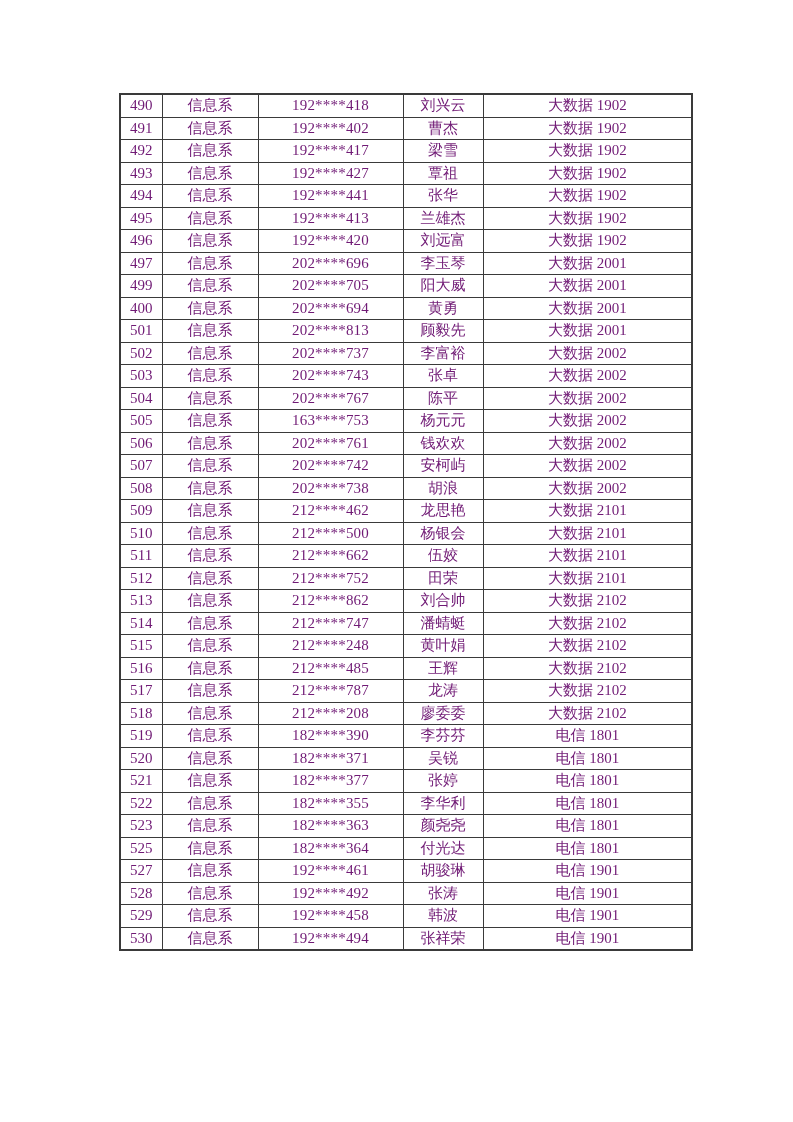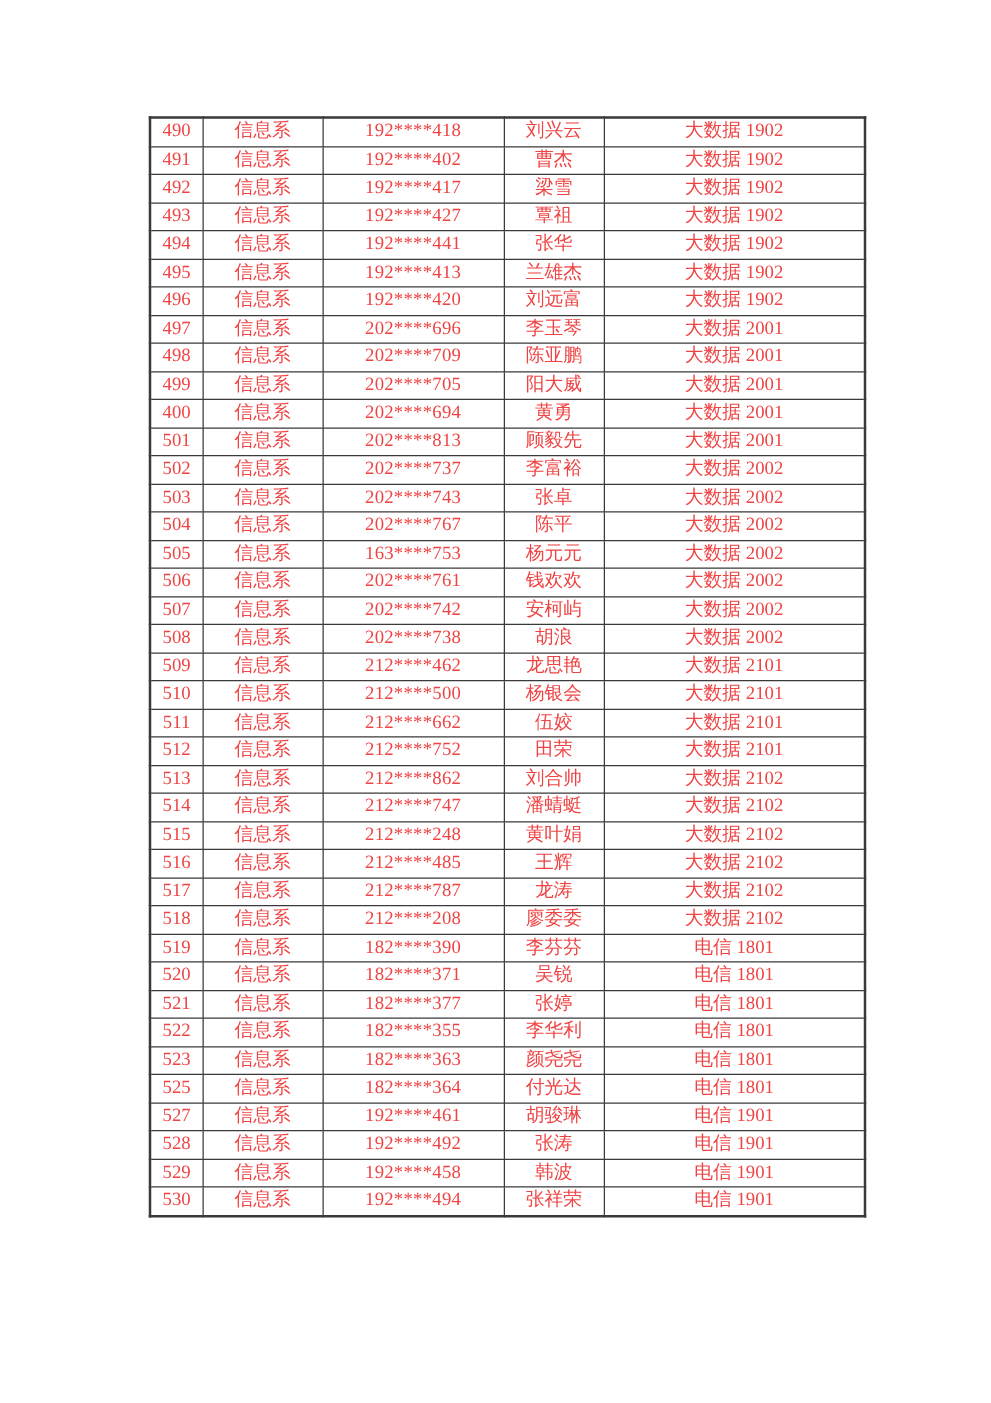--- a/index.html
+++ b/index.html
@@ -7,21 +7,21 @@
     padding: 0;
     background: #ffffff;
   }
   .page {
     position: relative;
     width: 793px;
     height: 1122px;
     background: #ffffff;
     overflow: hidden;
     font-family: "Liberation Serif", "DejaVu Serif", serif;
-    color: #ef4444;
+    color: #701a75;
   }
   table.roster {
     position: absolute;
     left: 119px;
     top: 93px;
     width: 572px;
     border-collapse: collapse;
     table-layout: fixed;
     border: 2px solid #3a3a3a;
   }
@@ -103,27 +103,20 @@
     <td>大数据 1902</td>
   </tr>
         <tr>
     <td>497</td>
     <td>信息系</td>
     <td class="c-id">202****696</td>
     <td>李玉琴</td>
     <td>大数据 2001</td>
   </tr>
         <tr>
-    <td>498</td>
-    <td>信息系</td>
-    <td class="c-id">202****709</td>
-    <td>陈亚鹏</td>
-    <td>大数据 2001</td>
-  </tr>
-        <tr>
     <td>499</td>
     <td>信息系</td>
     <td class="c-id">202****705</td>
     <td>阳大威</td>
     <td>大数据 2001</td>
   </tr>
         <tr>
     <td>400</td>
     <td>信息系</td>
     <td class="c-id">202****694</td>

